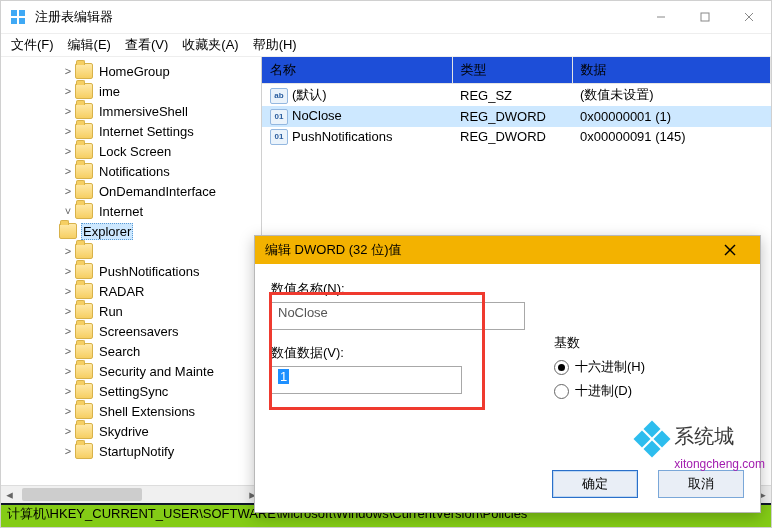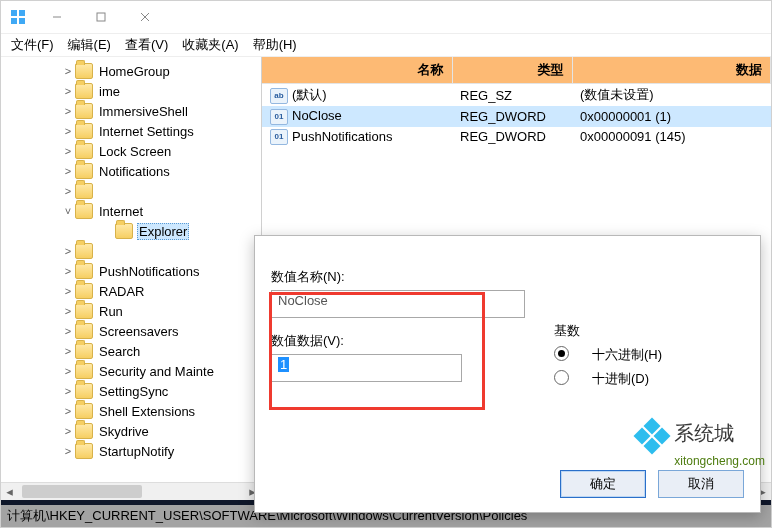--- a/index.html
+++ b/index.html
@@ -19,83 +19,84 @@
   
   .tree-pane{width:260px;min-width:260px;border-right:1px solid #d0d0d0;overflow:auto;position:relative}
   .tree{padding:4px 0 4px 0}
   .tree-node{display:flex;align-items:center;height:20px;white-space:nowrap;padding-left:4px}
   .tw{width:14px;display:inline-flex;justify-content:center;color:#666;font-size:11px}
   .folder-ico{width:16px;height:14px;margin-right:4px;display:inline-block;background:linear-gradient(#ffe9a8,#f6cf63);border:1px solid #d8b24a;border-radius:2px;position:relative}
   .folder-ico::before{content:"";position:absolute;top:-4px;left:0;width:7px;height:4px;background:#f6cf63;border:1px solid #d8b24a;border-bottom:none;border-radius:2px 2px 0 0}
   .node-label{padding:0 2px}
   .node-label.sel{background:#cde8ff;border:1px dotted #5a9bd4;padding:0 1px}
   .depth2{padding-left:60px}
-  .depth3{padding-left:100px}
+  .depth3{padding-left:44px}
   
   .list-pane{flex:1;min-width:0;overflow:auto;position:relative}
   table.list{border-collapse:collapse;width:100%;table-layout:fixed;font-size:13px}
-  table.list th{background:#fdba74;text-align:right;font-weight:700;border-right:1px solid #e4e4e4;border-bottom:1px solid #e4e4e4;padding:4px 8px}
+  table.list th{background:#1d4ed8;text-align:left;font-weight:400;border-right:1px solid #e4e4e4;border-bottom:1px solid #e4e4e4;padding:4px 8px}
   table.list td{padding:2px 8px;white-space:nowrap;overflow:hidden}
   tr.sel td{background:#cde8ff}
   .val-ico{display:inline-block;width:16px;height:14px;margin-right:4px;vertical-align:middle;border:1px solid #94b8e0;background:#eaf3fb;border-radius:2px;position:relative;font-size:8px;line-height:14px;text-align:center;color:#2a5d9e;font-weight:bold}
   .val-str::after{content:"ab"}
   .val-bin::after{content:"01"}
   
   .hscroll{position:absolute;left:0;right:0;bottom:0;height:17px;background:#f0f0f0;border-top:1px solid #ddd;display:flex;align-items:center}
   .hscroll .arrow{width:17px;height:17px;display:flex;align-items:center;justify-content:center;color:#666}
   .hscroll .track{flex:1;position:relative;height:100%}
   .hscroll .thumb{position:absolute;top:2px;height:13px;background:#cdcdcd;border-radius:2px}
   
   .dialog{position:absolute;left:253px;top:178px;width:505px;height:276px;background:#fff;border:1px solid #b8b8b8;box-shadow:0 4px 14px rgba(0,0,0,.25);display:flex;flex-direction:column}
   .dlg-title{height:28px;background:#f3b200;display:flex;align-items:center;padding:0 10px;font-size:13px}
   .dlg-title .spacer{flex:1}
   .dlg-close{width:40px;height:100%;display:flex;align-items:center;justify-content:center}
-  .dlg-body{flex:1;padding:28px 16px 0 16px;display:flex;gap:30px}
+  .dlg-body{flex:1;padding:12px 16px 0 16px;display:flex;gap:30px}
   .dlg-left{flex:1;min-width:0}
   .dlg-right{width:190px}
   .dlg-label{margin:4px 0 4px 0}
   .dlg-input{width:95%;height:22px;border:1px solid #a8a8a8;padding:2px 6px;font-size:13px;background:#fff}
   .dlg-input.ro{color:#555}
   .dlg-input.edit{background:#fff;}
   .val-sel{background:#1e90ff;color:#fff;padding:0 2px}
   .fieldset-label{margin:4px 0 6px 0}
-  .radio-row{display:flex;gap:23px;margin:6px 0}
+  .radio-row{display:flex;align-items:center;gap:6px;margin:6px 0}
   .radio{width:13px;height:13px;border:1px solid #666;border-radius:50%;display:inline-flex;align-items:center;justify-content:center}
   .radio.checked::after{content:"";width:7px;height:7px;border-radius:50%;background:#000}
-  .dlg-buttons{display:flex;justify-content:flex-end;gap:12px;padding:10px 16px 14px 0;position:absolute;right:0;bottom:0}
+  .dlg-buttons{display:flex;justify-content:flex-end;gap:20px;padding:10px 16px 14px 0;position:absolute;right:0;bottom:0}
   .btn{min-width:84px;height:26px;background:#e9eef6;border:1px solid #7aa7d8;display:flex;align-items:center;justify-content:center;font-size:13px}
   .btn.primary{border:1px solid #2a6fc9;box-shadow:0 0 0 1px #bcd6f3 inset}
   
   .redbox{position:absolute;border:3px solid #ef3a2f;pointer-events:none}
   
-  .statusbar{height:22px;border-top:5px solid #0f172a;display:flex;align-items:center;padding:0 6px;background:#a3a3a3;font-size:13px;white-space:nowrap;overflow:hidden}
+  .statusbar{height:22px;border-top:2px solid #0f172a;display:flex;align-items:flex-start;padding:0 6px;background:#84cc16;font-size:13px;white-space:nowrap;overflow:hidden}
   
   .watermark{position:absolute;right:6px;bottom:30px;display:flex;align-items:flex-start;gap:6px;font-size:20px;color:#3a3a3a;font-weight:500}
   .wm-diamonds{display:inline-block;width:32px;height:32px;position:relative}
   .wm-diamonds span{position:absolute;width:12px;height:12px;background:#2dbdee;transform:rotate(45deg)}
   .wm-diamonds span:nth-child(1){left:10px;top:0}
   .wm-diamonds span:nth-child(2){left:0;top:10px}
   .wm-diamonds span:nth-child(3){left:20px;top:10px}
   .wm-diamonds span:nth-child(4){left:10px;top:20px}
-  .wm-tail{font-size:12px;color:#4d7c0f;margin-top:6px}
+  .wm-tail{font-size:12px;color:#a21caf;margin-top:6px}
 </style>
 </head>
 <body>
 
 <div class="window">
 
   <div class="titlebar">
     <span class="app-icon">
       <svg width="16" height="16" viewBox="0 0 16 16">
           <rect x="1" y="1" width="6" height="6" fill="#3fa9f5"></rect>
           <rect x="9" y="1" width="6" height="6" fill="#3fa9f5"></rect>
           <rect x="1" y="9" width="6" height="6" fill="#3fa9f5"></rect>
           <rect x="9" y="9" width="6" height="6" fill="#3fa9f5"></rect>
         </svg>
     </span>
+    <div class="title">注册表编辑器</div>
     <div class="win-controls">
       <div class="win-btn">
           <svg width="10" height="10">
             <line x1="1" y1="5" x2="9" y2="5" stroke="#888" stroke-width="1"></line>
           </svg>
         </div>
       <div class="win-btn">
           <svg width="10" height="10">
             <rect x="1" y="1" width="8" height="8" fill="none" stroke="#888" stroke-width="1"></rect>
           </svg>
@@ -147,20 +148,21 @@
             <span class="node-label">Lock Screen</span>
           </div>
           <div class="tree-node depth2">
             <span class="tw">&gt;</span>
             <span class="folder-ico"></span>
             <span class="node-label">Notifications</span>
           </div>
           <div class="tree-node depth2">
             <span class="tw">&gt;</span>
             <span class="folder-ico"></span>
+            <span class="node-label">OnDemandInterface</span>
           </div>
           <div class="tree-node depth2">
             <span class="tw">˅</span>
             <span class="folder-ico"></span>
             <span class="node-label">Internet</span>
           </div>
           <div class="tree-node depth3">
             <span class="tw"></span>
             <span class="folder-ico"></span>
             <span class="node-label sel">Explorer</span>
@@ -264,20 +266,30 @@
       <div class="hscroll">
         <div class="arrow">◂</div>
         <div class="track">
             <div class="thumb" style="left:4px;width:440px"></div>
           </div>
         <div class="arrow">▸</div>
       </div>
     </div>
 
     <div class="dialog">
+      <div class="dlg-title">
+        <span>编辑 DWORD (32 位)值</span>
+        <span class="spacer"></span>
+        <span class="dlg-close">
+          <svg width="12" height="12">
+              <line x1="1" y1="1" x2="11" y2="11" stroke="#000" stroke-width="1.4"></line>
+              <line x1="11" y1="1" x2="1" y2="11" stroke="#000" stroke-width="1.4"></line>
+            </svg>
+        </span>
+      </div>
       <div class="dlg-body">
         <div class="dlg-left">
           <div class="dlg-label">数值名称(N):</div>
           <div class="dlg-input ro">NoClose</div>
           <div class="dlg-label" style="margin-top:14px">数值数据(V):</div>
           <div class="dlg-input edit" style="width:70%"><span class="val-sel">1</span></div>
         </div>
         <div class="dlg-right">
           <div style="height:54px"></div>
           <div class="fieldset-label">基数</div>

